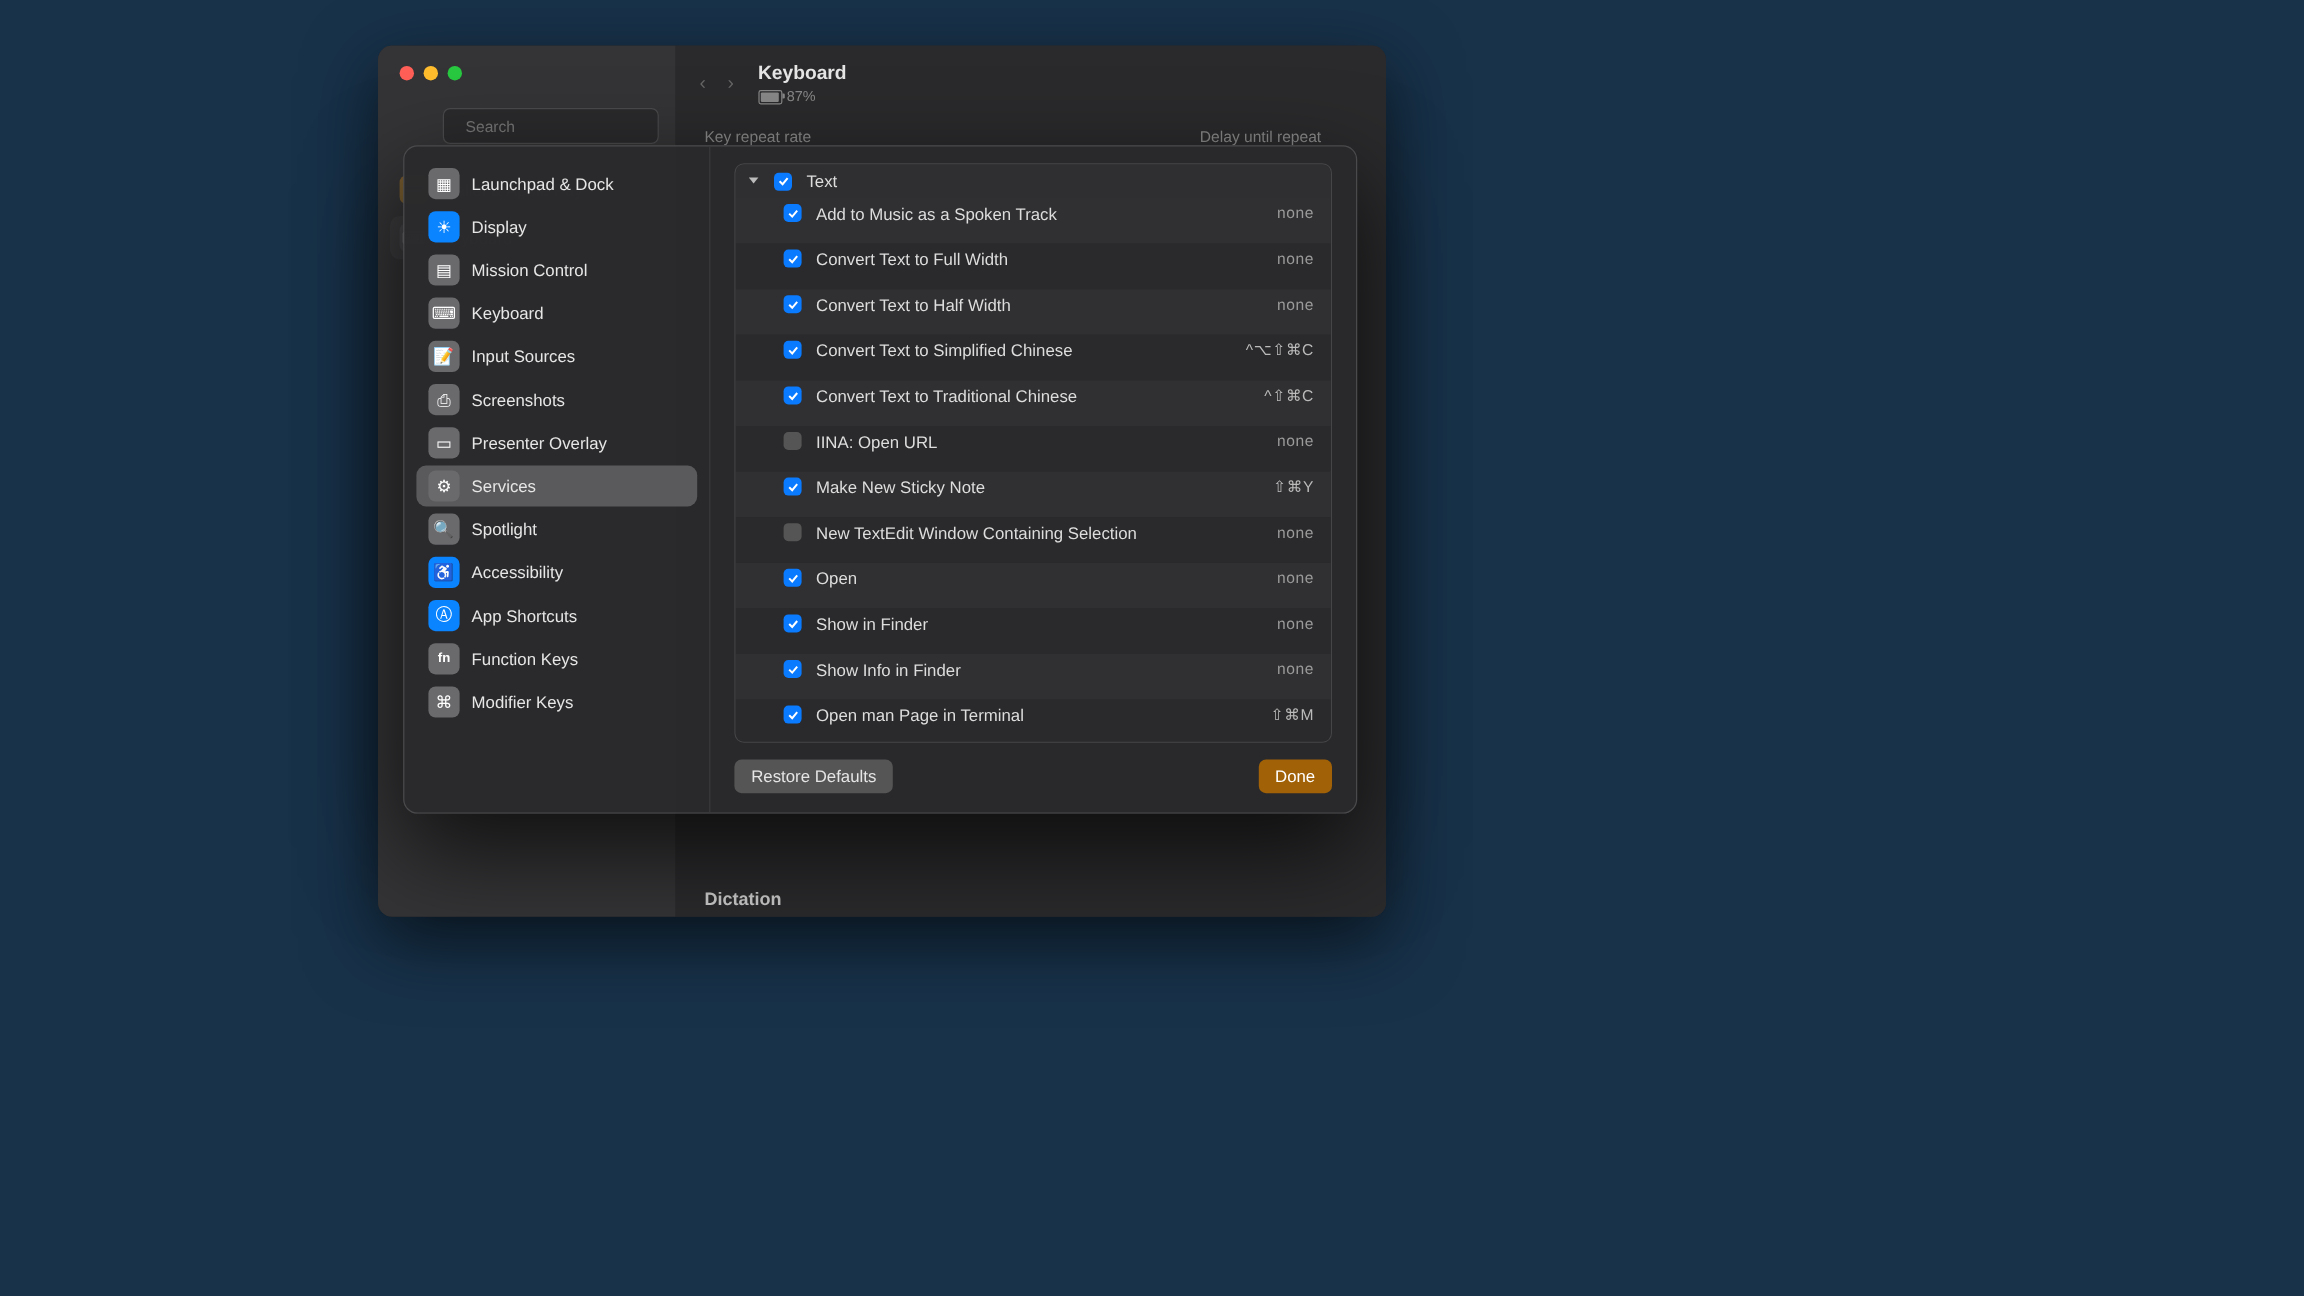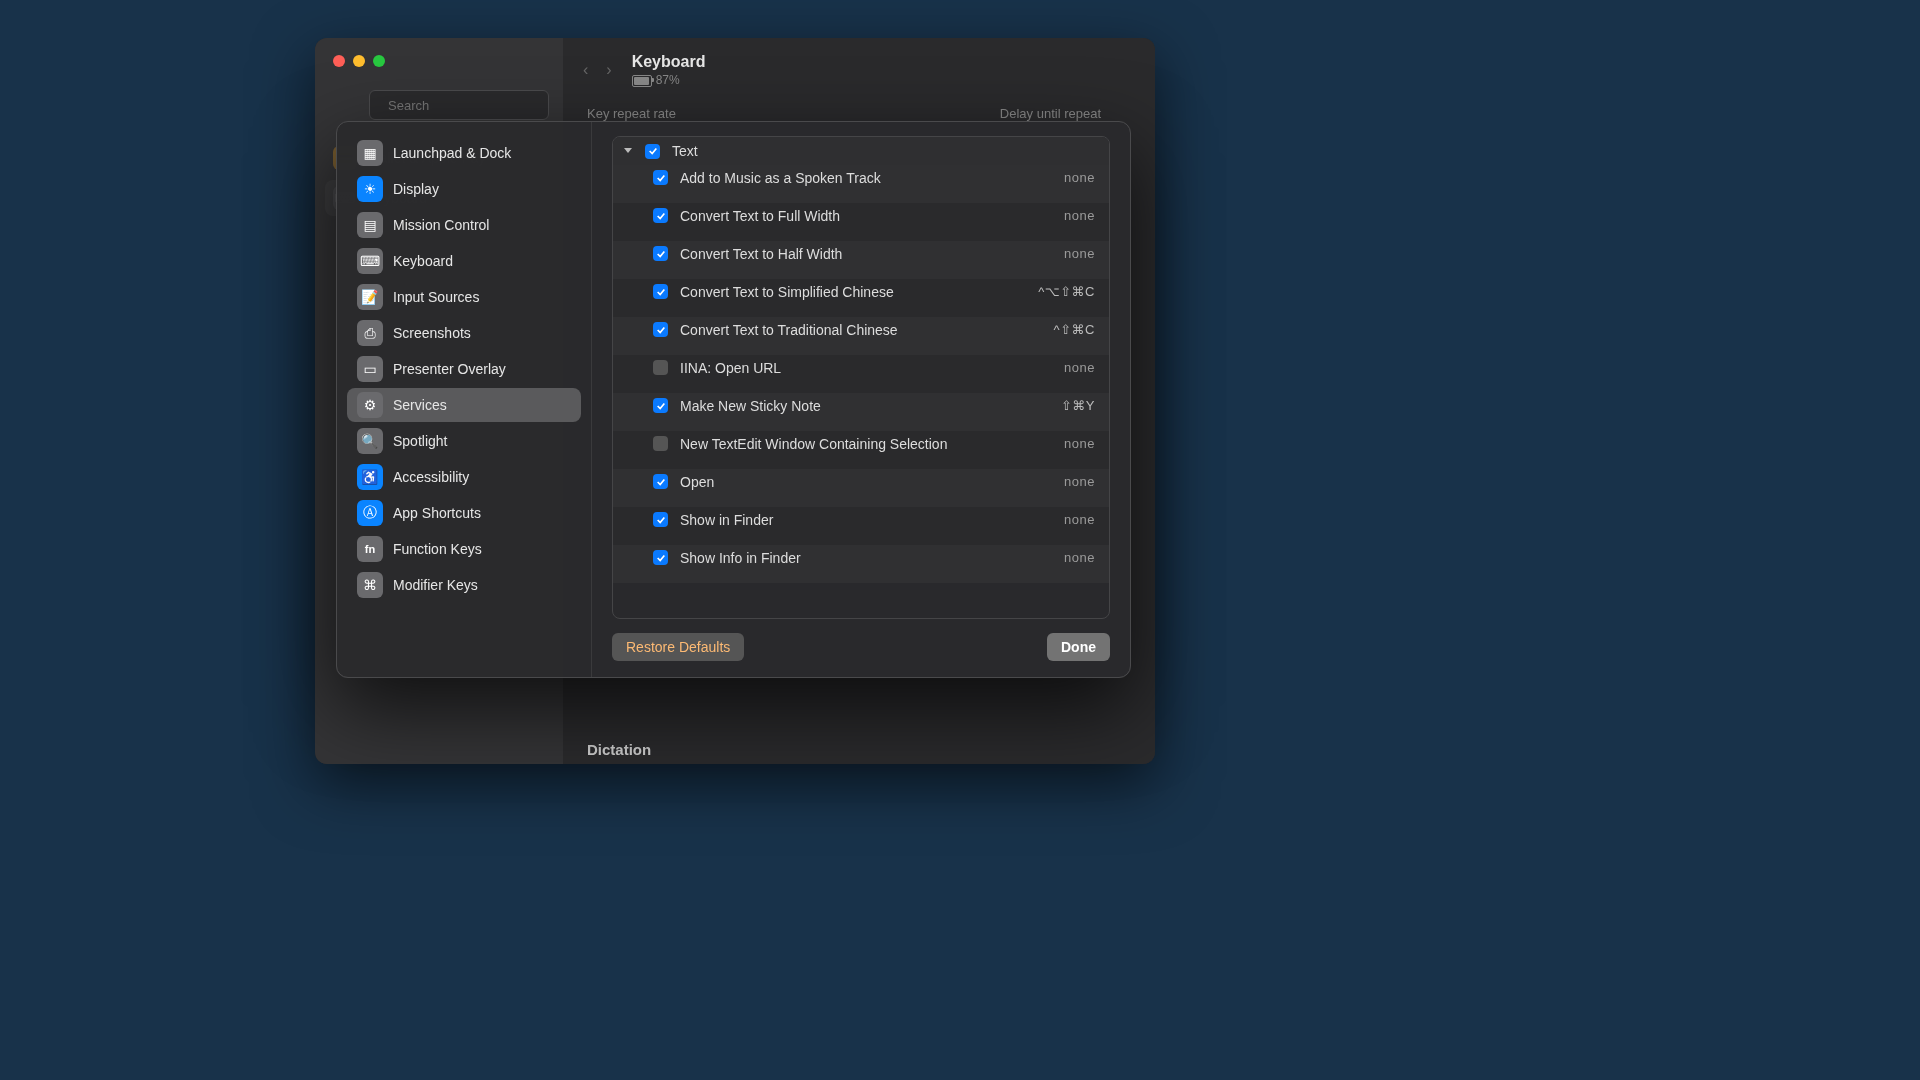--- a/index.html
+++ b/index.html
@@ -51,22 +51,22 @@
 .p-row.even{background:#2a2a2c;}
 .cb{width:15px;height:15px;border-radius:4px;display:flex;align-items:center;justify-content:center;flex-shrink:0;}
 .cb.on{background:#0a7aff;}
 .cb.off{background:#555;}
 .cb svg{width:10px;height:10px;fill:#fff;}
 .p-row .lab{flex:1;line-height:1.2;}
 .p-row .sc{color:#bbb;font-size:13px;letter-spacing:0.5px;}
 .p-row .sc.none{color:#9a9a9a;}
 .p-foot{display:flex;justify-content:space-between;padding-top:14px;}
 .btn{height:28px;padding:0 14px;border-radius:6px;font-size:14px;display:flex;align-items:center;}
-.btn.gray{background:#555;color:#fdba74;}
-.btn.blue{background:#737373;color:#fff;font-weight:700;text-align:center;}
+.btn.gray{background:#555;color:#e5e5e5;}
+.btn.blue{background:#a16207;color:#fff;font-weight:400;text-align:center;}
 </style>
 </head>
 <body>
 
 <div class="stage">
   <div class="window">
     <div class="w-sidebar">
       <div class="traffic-lights">
         <div class="tl red"></div>
         <div class="tl yel"></div>
@@ -269,20 +269,29 @@
           </div>
           <div class="p-row odd">
             <div class="cb on">
               <svg viewBox="0 0 12 12">
                 <path d="M2 6l3 3 5-6" stroke="#fff" stroke-width="2" fill="none"></path>
               </svg>
             </div>
             <div class="lab">Show Info in Finder</div>
             <div class="sc none">none</div>
           </div>
+          <div class="p-row even">
+            <div class="cb on">
+              <svg viewBox="0 0 12 12">
+                <path d="M2 6l3 3 5-6" stroke="#fff" stroke-width="2" fill="none"></path>
+              </svg>
+            </div>
+            <div class="lab">Open man Page in Terminal</div>
+            <div class="sc">⇧⌘M</div>
+          </div>
         </div>
       <div class="p-foot">
         <div class="btn gray">
             <span>Restore Defaults</span>
           </div>
         <div class="btn blue">
             <span>Done</span>
           </div>
       </div>
     </div>

